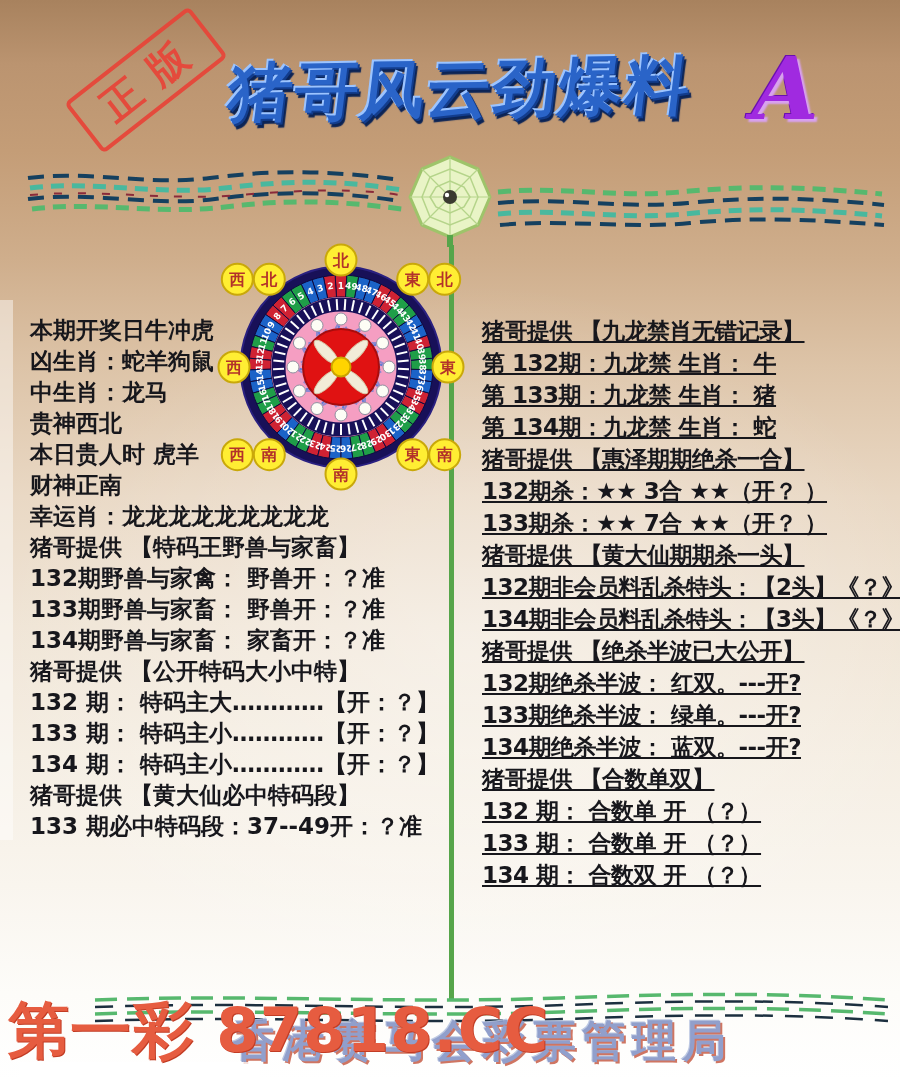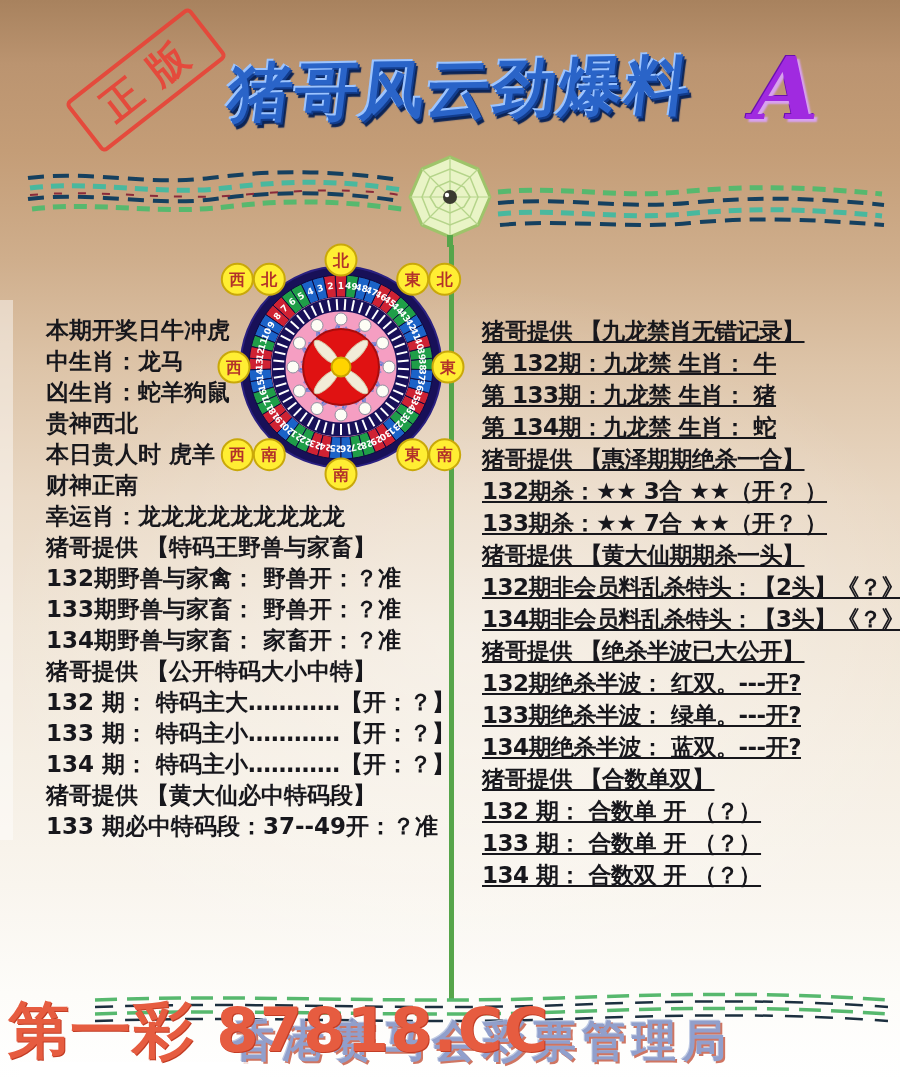--- a/index.html
+++ b/index.html
@@ -31,21 +31,21 @@
     font-size:86px;font-weight:bold;color:#a02ae0;
     text-shadow:3px 3px 2px #d9a2f2,-1px -1px 0 #6a0fb0;
   }
   .divider-top,.divider-bottom,.ornament,.wheel{position:absolute;}
   .divider-top{left:0;top:162px;}
   .ornament{left:400px;top:147px;}
   .vline{position:absolute;left:449px;top:245px;width:5px;height:755px;background:#56a54a;}
   .wheel{left:171px;top:197px;}
   .col{position:absolute;top:315px;font-weight:bold;color:#17171c;}
   .col .line{white-space:nowrap;}
-  .col-left{left:46px;width:440px;font-size:23px;}
+  .col-left{left:30px;width:440px;font-size:23px;}
   .col-left .line{height:31px;line-height:31px;}
   .col-right{left:482px;width:415px;font-size:23px;letter-spacing:-0.5px;text-decoration:underline;}
   .col-right .line{height:32px;line-height:32px;}
   .divider-bottom{left:0;top:988px;}
   .watermark{
     position:absolute;left:0;top:1012px;width:900px;text-align:center;
     font-size:44px;font-weight:bold;letter-spacing:6px;color:#8898c8;
     text-shadow:2px 2px 0 #cc6a55,-1px -1px 0 #b8c4e0;opacity:0.92;margin-left:32px;
   }
   .brand{
@@ -308,22 +308,22 @@
       <circle cx="63" cy="170" r="15.5" fill="#ffee33" stroke="#c9a80a" stroke-width="2"></circle>
       <text x="63" y="170" fill="#b3322a" font-size="16" font-weight="bold" text-anchor="middle" dominant-baseline="central">西</text>
       <circle cx="66.31875913286811" cy="82.3187591328681" r="15.5" fill="#ffee33" stroke="#c9a80a" stroke-width="2"></circle>
       <text x="66.31875913286811" y="82.3187591328681" fill="#b3322a" font-size="16" font-weight="bold" text-anchor="middle" dominant-baseline="central">西</text>
       <circle cx="98.31875913286811" cy="82.3187591328681" r="15.5" fill="#ffee33" stroke="#c9a80a" stroke-width="2"></circle>
       <text x="98.31875913286811" y="82.3187591328681" fill="#b3322a" font-size="16" font-weight="bold" text-anchor="middle" dominant-baseline="central">北</text>
     </svg>
 
   <div class="col col-left">
       <div class="line">本期开奖日牛冲虎</div>
+      <div class="line">凶生肖：蛇羊狗鼠</div>
       <div class="line">中生肖：龙马</div>
-      <div class="line">凶生肖：蛇羊狗鼠</div>
       <div class="line">贵神西北</div>
       <div class="line">本日贵人时 虎羊</div>
       <div class="line">财神正南</div>
       <div class="line">幸运肖：龙龙龙龙龙龙龙龙龙</div>
       <div class="line">猪哥提供 【特码王野兽与家畜】</div>
       <div class="line">132期野兽与家禽： 野兽开：？准</div>
       <div class="line">133期野兽与家畜： 野兽开：？准</div>
       <div class="line">134期野兽与家畜： 家畜开：？准</div>
       <div class="line">猪哥提供 【公开特码大小中特】</div>
       <div class="line">132 期： 特码主大…………【开：？】</div>

